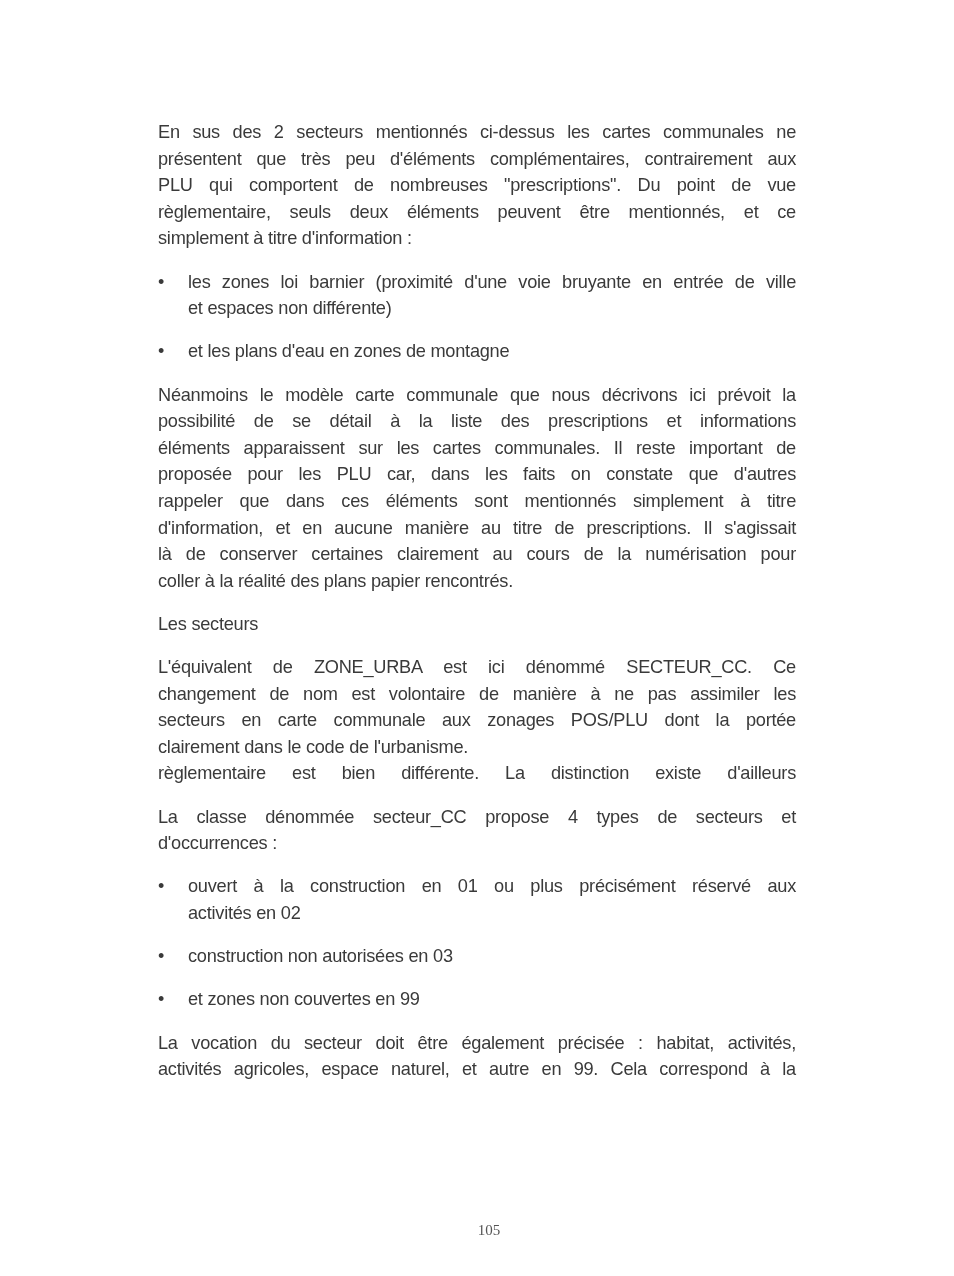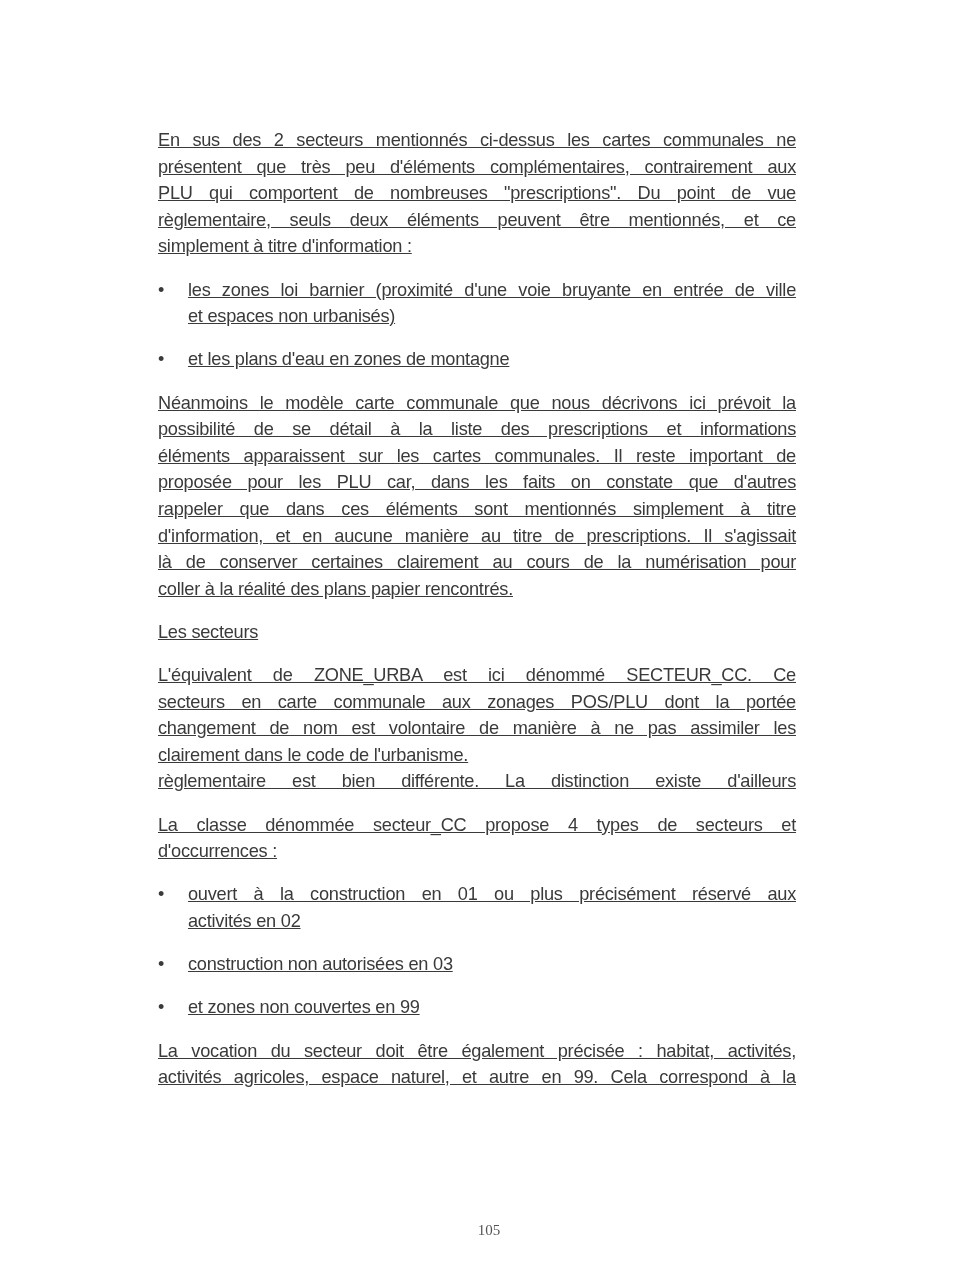--- a/index.html
+++ b/index.html
@@ -11,23 +11,22 @@
       width: 954px;
       height: 1276px;
       position: relative;
       overflow: hidden;
       font-family: "Liberation Sans", "DejaVu Sans", sans-serif;
       color: #3a3a3a;
     }
     .page {
       position: absolute;
       left: 158px;
-      top: 127px;
+      top: 119px;
       width: 638px;
-      text-decoration: underline;
     }
     .line {
       display: block;
       font-size: 18.2px;
       line-height: 26.6px;
       height: 26.6px;
       white-space: nowrap;
       letter-spacing: -0.25px;
     }
     .j {
@@ -73,21 +72,21 @@
     <span class="line j">présentent que très peu d'éléments complémentaires, contrairement aux</span>
     <span class="line j">PLU qui comportent de nombreuses "prescriptions". Du point de vue</span>
     <span class="line j">règlementaire, seuls deux éléments peuvent être mentionnés, et ce</span>
     <span class="line">simplement à titre d'information :</span>
   </div>
 
   <div>
     <div class="bullet-item">
       <span class="bullet">•</span>
       <span class="line j">les zones loi barnier (proximité d'une voie bruyante en entrée de ville</span>
-      <span class="line">et espaces non urbanisés)</span>
+      <span class="line">et espaces non différente)</span>
     </div>
     <div class="bullet-item">
       <span class="bullet">•</span>
       <span class="line">et les plans d'eau en zones de montagne</span>
     </div>
   </div>
 
   <div class="para">
     <span class="line j">Néanmoins le modèle carte communale que nous décrivons ici prévoit la</span>
     <span class="line j">possibilité de se détail à la liste des prescriptions et informations</span>
@@ -98,22 +97,22 @@
     <span class="line j">là de conserver certaines clairement au cours de la numérisation pour</span>
     <span class="line">coller à la réalité des plans papier rencontrés.</span>
   </div>
 
   <div class="heading">
     <span class="line">Les secteurs</span>
   </div>
 
   <div class="para">
     <span class="line j">L'équivalent de ZONE_URBA est ici dénommé SECTEUR_CC. Ce</span>
+    <span class="line j">changement de nom est volontaire de manière à ne pas assimiler les</span>
     <span class="line j">secteurs en carte communale aux zonages POS/PLU dont la portée</span>
-    <span class="line j">changement de nom est volontaire de manière à ne pas assimiler les</span>
     <span class="line">clairement dans le code de l'urbanisme.</span>
     <span class="line j">règlementaire est bien différente. La distinction existe d'ailleurs</span>
   </div>
 
   <div class="para">
     <span class="line j">La classe dénommée secteur_CC propose 4 types de secteurs et</span>
     <span class="line">d'occurrences :</span>
   </div>
 
   <div>

